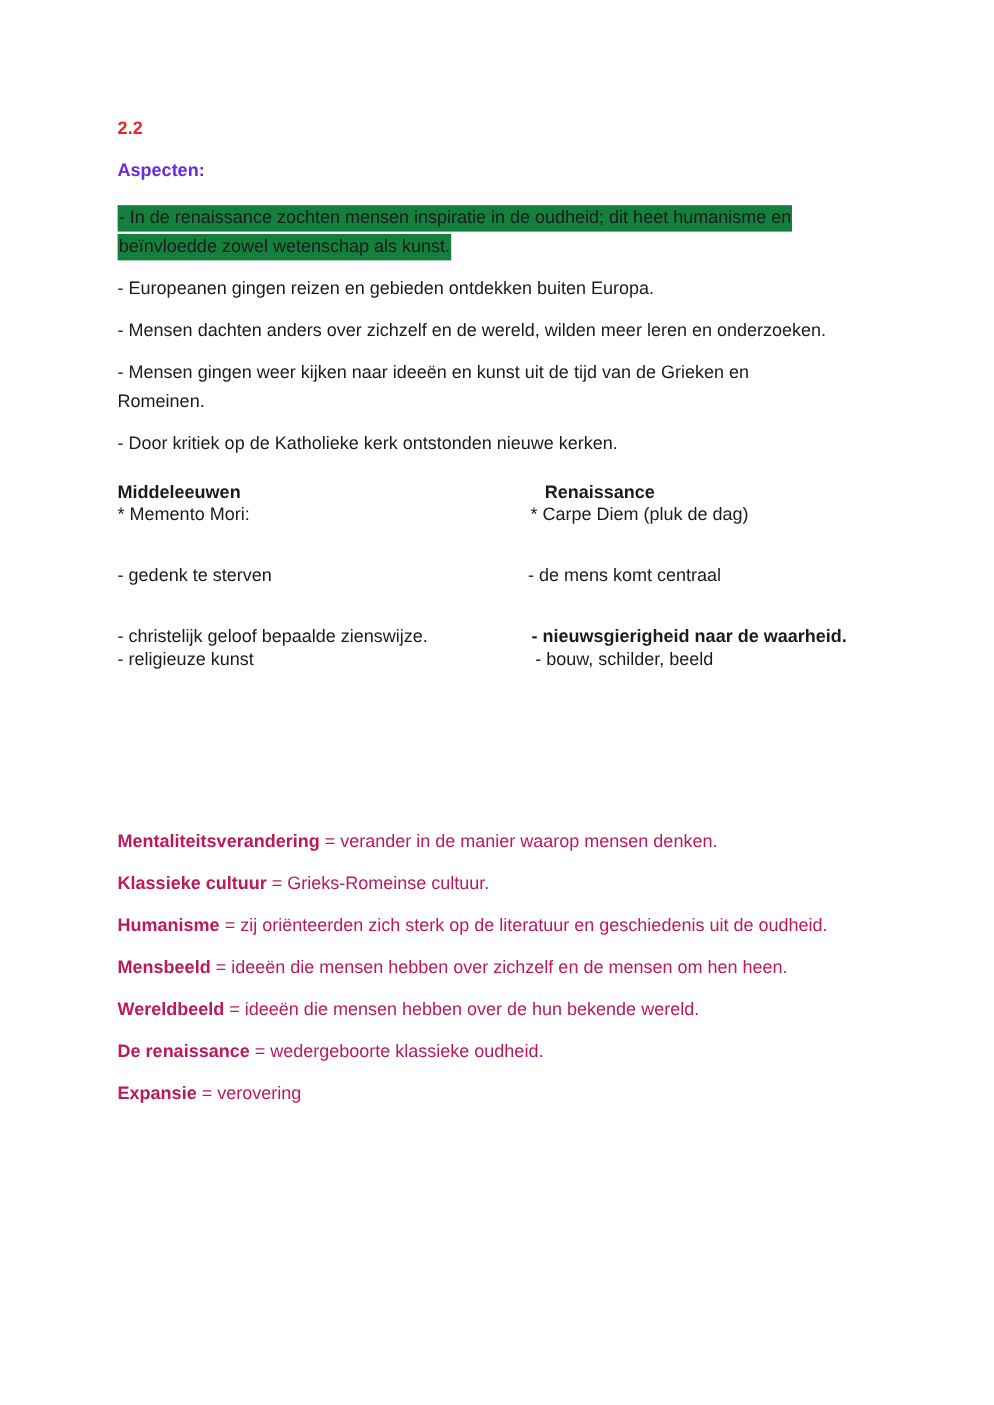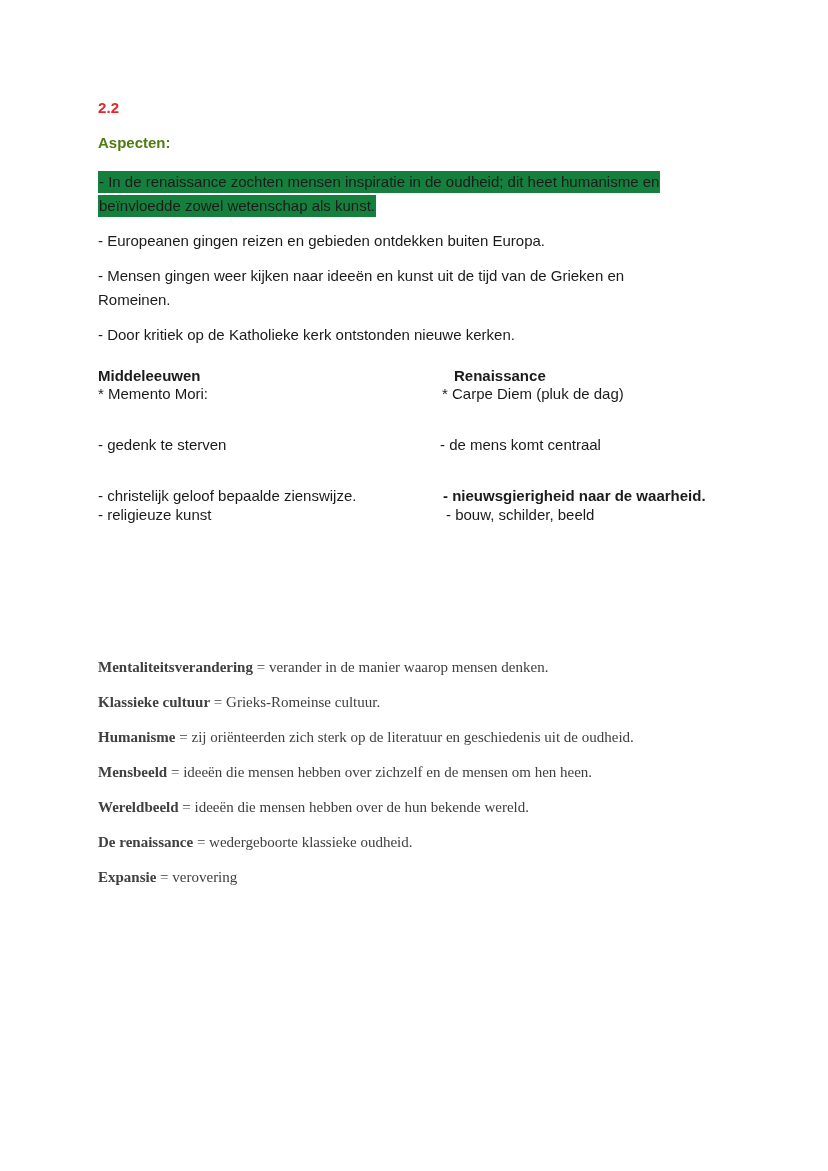--- a/index.html
+++ b/index.html
@@ -38,21 +38,21 @@
     color: #e8262a;
     line-height: 20px;
     margin: 0 0 15px 0;
     letter-spacing: 0.1px;
   }
 
   
   .subheading {
     font-size: 15px;
     font-weight: bold;
-    color: #4d7c0f;
+    color: #6d28d9;
     line-height: 20px;
     margin: 0 0 17px 0;
   }
 
   
   .para {
     font-size: 15px;
     font-weight: normal;
     color: #1b1b1b;
     line-height: 24px;
@@ -111,25 +111,24 @@
   .rx3 { left: 345px; font-weight: bold; }
   .rx4 { left: 348px; }
 
   
   .definitions {
     margin-top: 117px;
   }
   .defn {
     font-size: 15px;
     font-weight: normal;
-    color: #404040;
+    color: #be185d;
     line-height: 24px;
     margin: 0 0 11px 0;
     max-width: 600px;
-    font-family: Liberation Serif, serif;
   }
   .defn:last-child {
     margin-bottom: 0;
   }
   .defn .term {
     font-weight: bold;
   }
 </style>
 </head>
 <body>
@@ -143,20 +142,23 @@
 
 
     <p class="para wide">
       <span class="hl">- In de renaissance zochten mensen inspiratie in de oudheid; dit heet humanisme en beïnvloedde zowel wetenschap als kunst.</span>
     </p>
 
     <p class="para">
       <span>- Europeanen gingen reizen en gebieden ontdekken buiten Europa.</span>
     </p>
 
+    <p class="para">
+      <span>- Mensen dachten anders over zichzelf en de wereld, wilden meer leren en onderzoeken.</span>
+    </p>
 
     <p class="para narrow">
       <span>- Mensen gingen weer kijken naar ideeën en kunst uit de tijd van de Grieken en Romeinen.</span>
     </p>
 
     <p class="para">
       <span>- Door kritiek op de Katholieke kerk ontstonden nieuwe kerken.</span>
     </p>
 
     <div class="compare">

